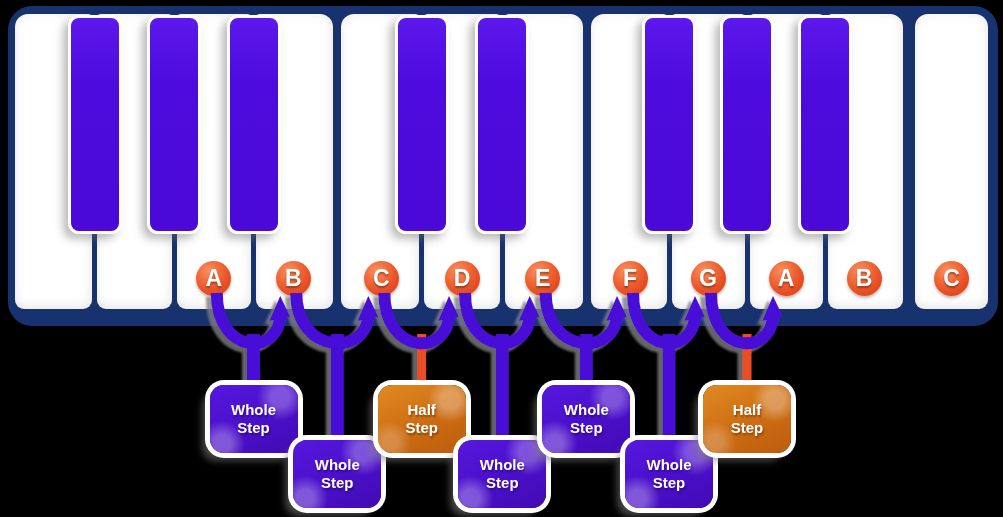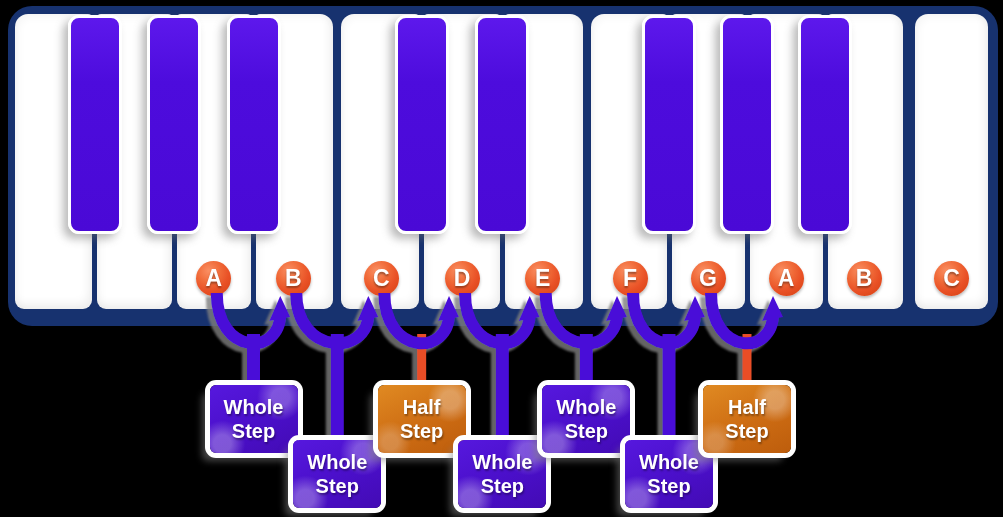--- a/index.html
+++ b/index.html
@@ -11,23 +11,23 @@
              box-shadow:inset -3px -5px 10px rgba(0,0,0,.07), inset 3px 3px 8px rgba(0,0,0,.04);}
   .black-key{position:absolute;border:3px solid #fff;border-radius:11px;
              background:linear-gradient(180deg,#5d18ec 0%,#4d0cdd 30%,#4a09d6 100%);
              box-shadow:-5px 5px 9px rgba(105,105,105,.45);}
   .note-circle{position:absolute;width:35px;height:35px;border-radius:50%;
                background:radial-gradient(circle at 36% 28%,#fa8f63 0%,#f06a38 35%,#e95126 60%,#d23f10 100%);
                display:flex;align-items:center;justify-content:center;
                box-shadow:0 2px 3px rgba(0,0,0,.28);}
   .note-letter{font-weight:700;font-size:23px;color:#fff;text-shadow:0 2px 2px rgba(0,0,0,.35);}
   #overlay{position:absolute;left:0;top:0;width:1003px;height:517px;pointer-events:none;}
-  .step-box{position:absolute;width:88px;height:68px;border-radius:6px;
+  .step-box{position:absolute;width:88px;height:68px;border-radius:14px;
             display:flex;flex-direction:column;align-items:center;justify-content:center;
-            line-height:1.22;font-weight:700;font-size:20px;color:#fff;
+            line-height:1.22;font-weight:700;font-size:15px;color:#fff;
             text-shadow:1px 2px 2px rgba(0,0,0,.35);
             box-shadow:0 0 0 5px #ffffff, -8px 8px 7px rgba(128,128,128,.55);}
   .step-box.whole{background:
       radial-gradient(circle at 80% 18%, rgba(255,255,255,.28) 0 10%, rgba(255,255,255,0) 26%),
       radial-gradient(circle at 14% 86%, rgba(255,255,255,.30) 0 9%, rgba(255,255,255,0) 24%),
       linear-gradient(155deg,#5618de 0%,#4a0fc9 55%,#430bb4 100%);}
   .step-box.half{background:
       radial-gradient(circle at 82% 22%, rgba(255,255,255,.30) 0 10%, rgba(255,255,255,0) 25%),
       radial-gradient(circle at 14% 84%, rgba(255,255,255,.22) 0 8%, rgba(255,255,255,0) 22%),
       linear-gradient(155deg,#e08a22 0%,#cd6c13 55%,#bd5d0c 100%);}

